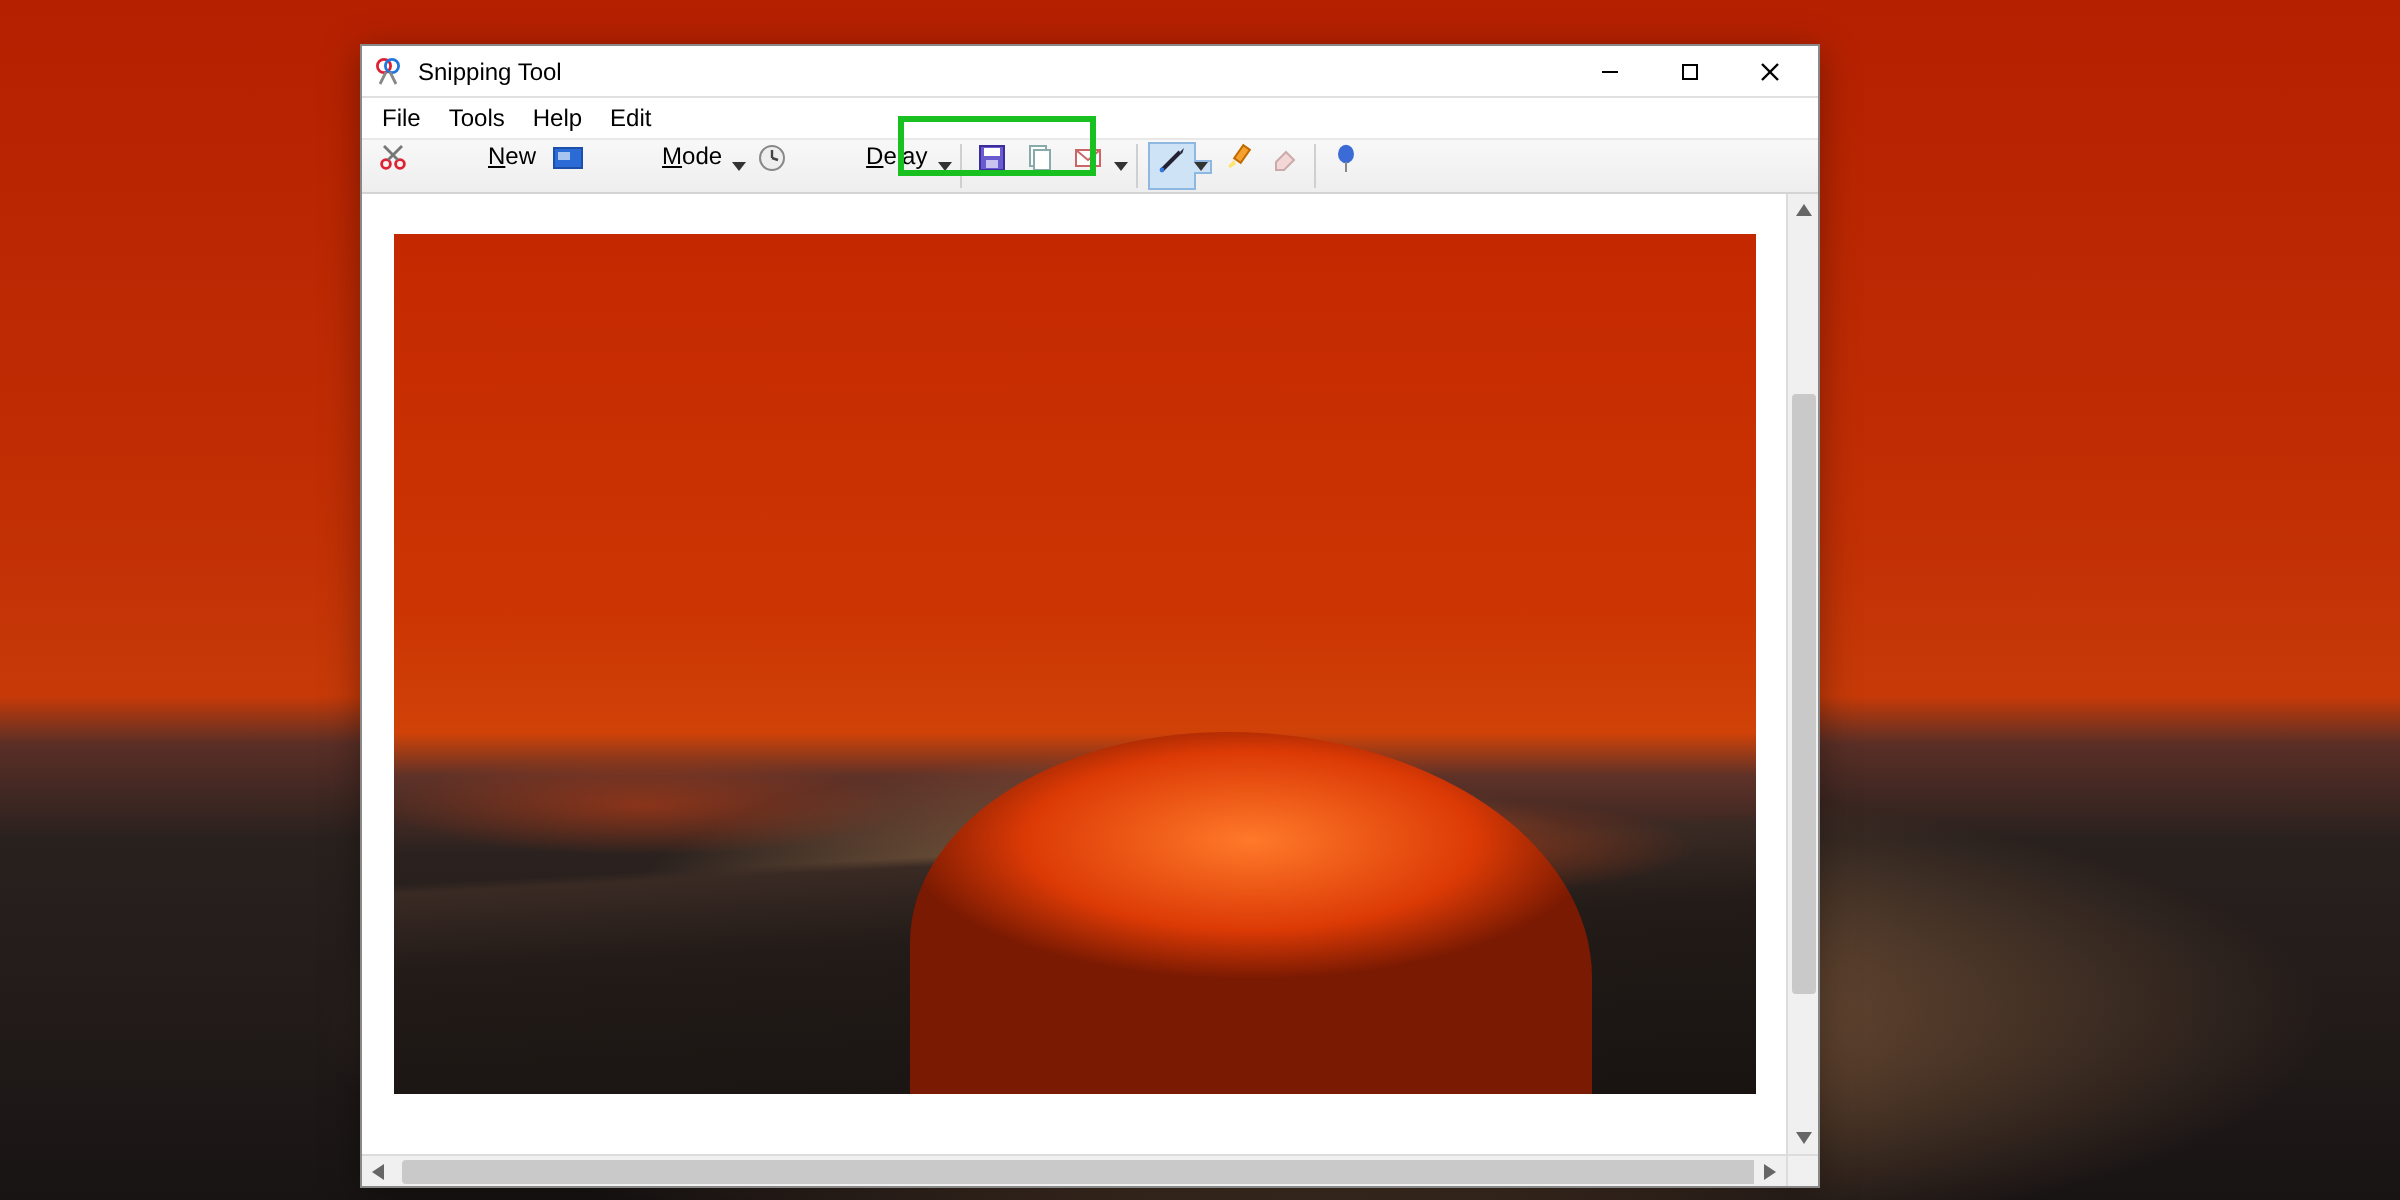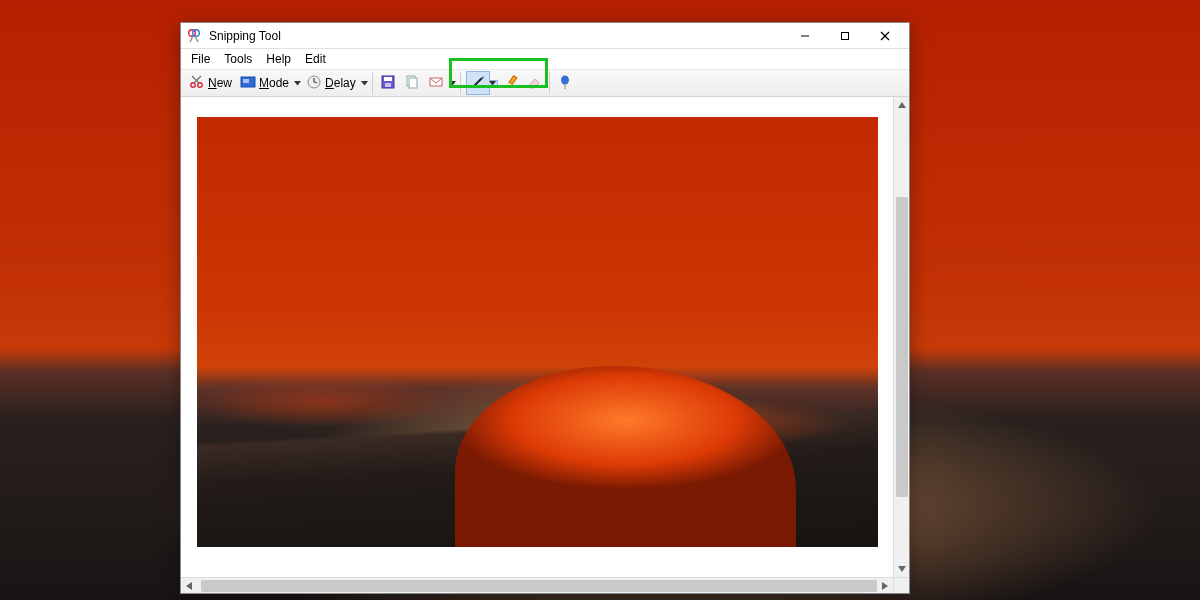--- a/index.html
+++ b/index.html
@@ -46,23 +46,23 @@
   .menubar .menu-item { padding: 1px 6px; color: #000; cursor: default; }
   .toolbar {
     height: 28px;
     background: linear-gradient(#f8f8f8, #eeeeee);
     border-top: 1px solid #e8e8e8;
     border-bottom: 1px solid #d4d4d4;
     display: flex; align-items: center;
     padding: 0 4px;
   }
   .tb-btn {
-    display: flex; align-items: center;
+    display: flex; align-items: flex-start;
     height: 24px; padding: 0 4px;
-    cursor: default; white-space: nowrap;
+    cursor: default; white-space: nowrap; gap: 36px;
   }
   .tb-btn .lbl { margin-left: 3px; }
   .tb-btn .lbl u { text-decoration: underline; }
   .tb-drop { width: 9px; display: flex; align-items: center; justify-content: center; }
   .tb-sep { width: 1px; height: 22px; background: #cfcfcf; margin: 0 3px; }
   .highlighted { background: #cfe3f7; border: 1px solid #8fb8e0; }
   .annot-box {
     position: absolute;
     border: 3px solid #18c020;
     pointer-events: none;

